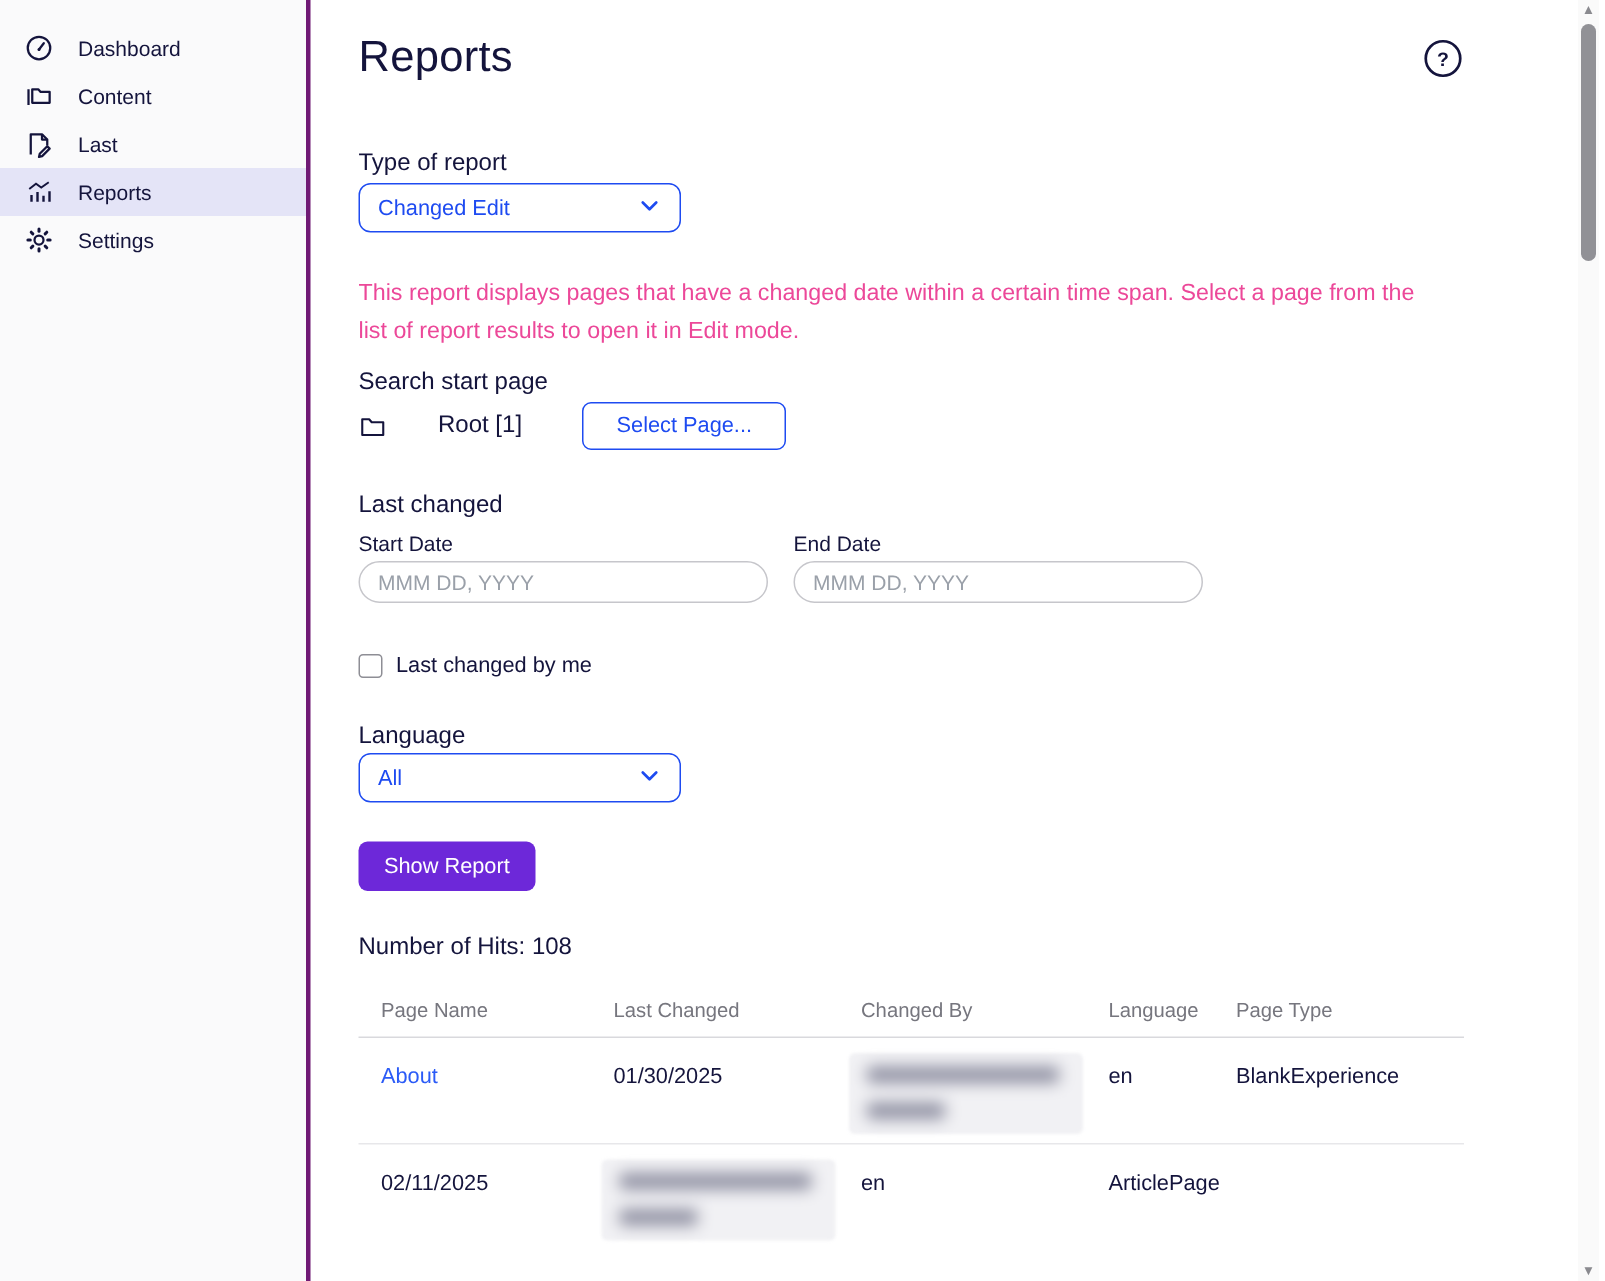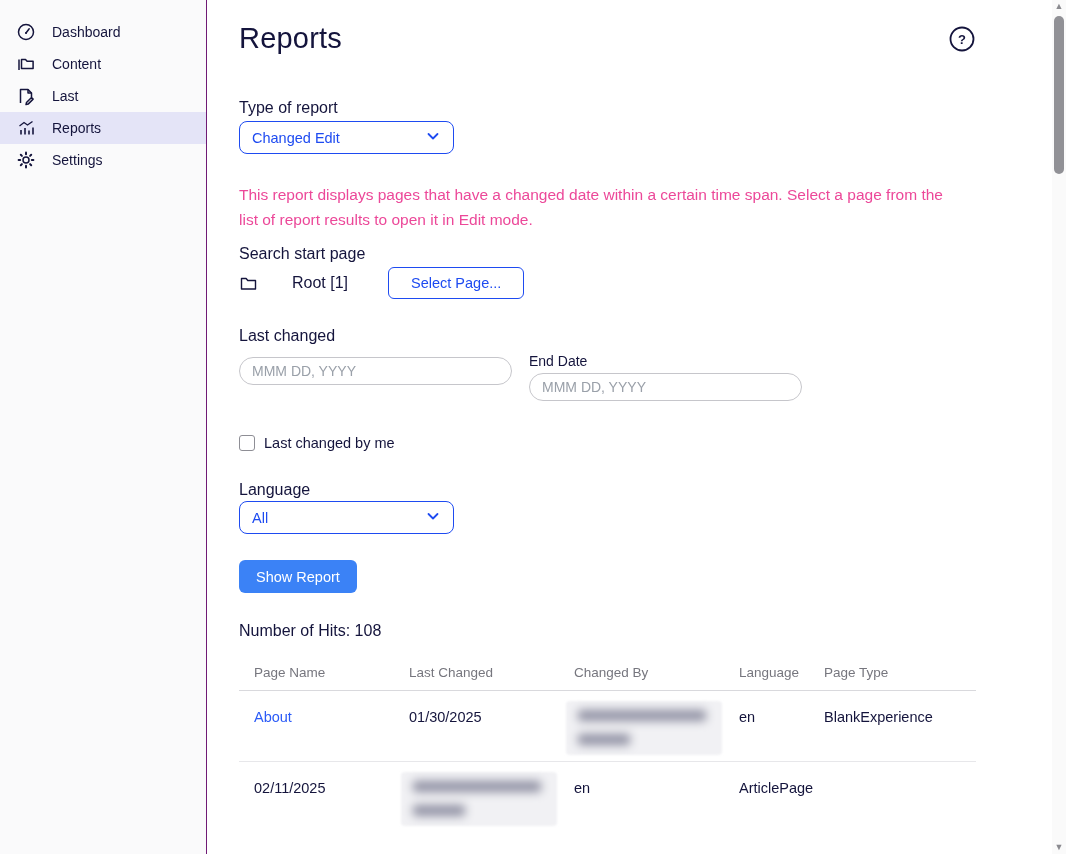--- a/index.html
+++ b/index.html
@@ -1,21 +1,21 @@
 <!DOCTYPE html>
 <html><head>
 <meta charset="utf-8">
 <style>
   * { margin:0; padding:0; box-sizing:border-box; }
   html,body { width:1070px; height:854px; overflow:hidden; background:#fff;
     font-family:"Liberation Sans", sans-serif; color:#14143c; }
   .app { position:relative; width:1070px; height:854px; display:flex; }
 
   
-  .sidebar { width:207px; height:100%; background:#fafafb; border-right:1px solid #701a75;
+  .sidebar { width:207px; height:100%; background:#fafafb; border-right:3px solid #701a75;
     padding-top:16px; flex:0 0 207px; }
   .side-item { display:flex; align-items:center; gap:16px; height:32px; padding-left:16px;
     font-size:14px; cursor:pointer; }
   .side-item.selected { background:#e4e4f7; }
   .sicon { width:20px; height:20px; display:inline-flex; align-items:center; justify-content:center; }
   .sicon svg { display:block; }
 
   
   .main { flex:1; padding:22px 97px 0 32px; position:relative; }
   .title-row { display:flex; align-items:flex-start; justify-content:space-between; }
@@ -42,21 +42,21 @@
   .date-col input { margin-top:4px; width:273px; height:28px; border:1px solid #c6c6cb;
     border-radius:16px; padding:0 12px; font-size:14px; color:#14143c;
     font-family:"Liberation Sans", sans-serif; outline:none; }
   .date-col input::placeholder { color:#9aa0a9; }
 
   .check-row { margin-top:34px; display:flex; align-items:center; gap:9px; }
   .checkbox { width:16px; height:16px; border:1.5px solid #8e8e95; border-radius:3px;
     background:#fff; cursor:pointer; }
   .check-row label { font-size:14.5px; }
 
-  .primary-btn { margin-top:26px; height:33px; padding:0 17px; background:#3b82f6; border:none;
+  .primary-btn { margin-top:26px; height:33px; padding:0 17px; background:#6d28d9; border:none;
     border-radius:6px; color:#fff; font-size:14.5px; font-family:"Liberation Sans", sans-serif;
     cursor:pointer; }
 
   .hits { margin-top:29px; font-size:16px; }
 
   
   .table { margin-top:25px; width:737px; }
   .t-head, .t-row { display:grid; grid-template-columns:170px 165px 165px 85px 1fr; }
   .t-head { border-bottom:1px solid #d9d9dd; padding-bottom:10px; }
   .t-head > div { font-size:13.5px; color:#76767e; }
@@ -179,20 +179,21 @@
           </svg>
         </span>
         <span>Root [1]</span>
       </span>
       <button class="outline-btn">Select Page...</button>
     </div>
 
     <div class="label-lg" style="margin-top:28px">Last changed</div>
     <div class="dates-row">
       <div class="date-col">
+        <div class="label-sm">Start Date</div>
         <input type="text" placeholder="MMM DD, YYYY" style="">
       </div>
       <div class="date-col">
         <div class="label-sm">End Date</div>
         <input type="text" placeholder="MMM DD, YYYY" style="">
       </div>
     </div>
 
     <div class="check-row">
       <span class="checkbox"></span>

